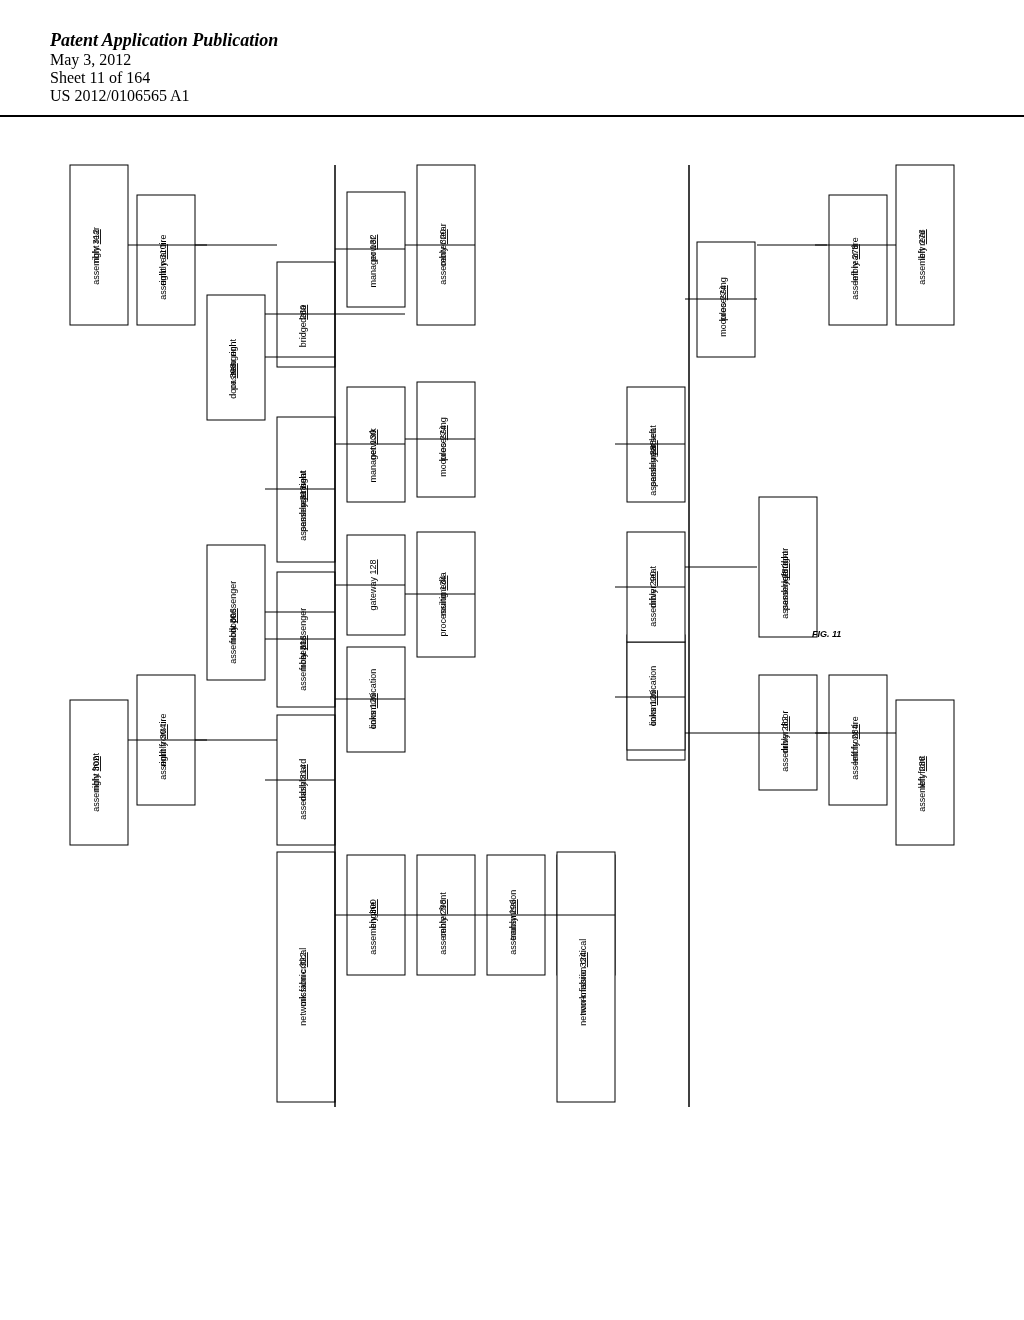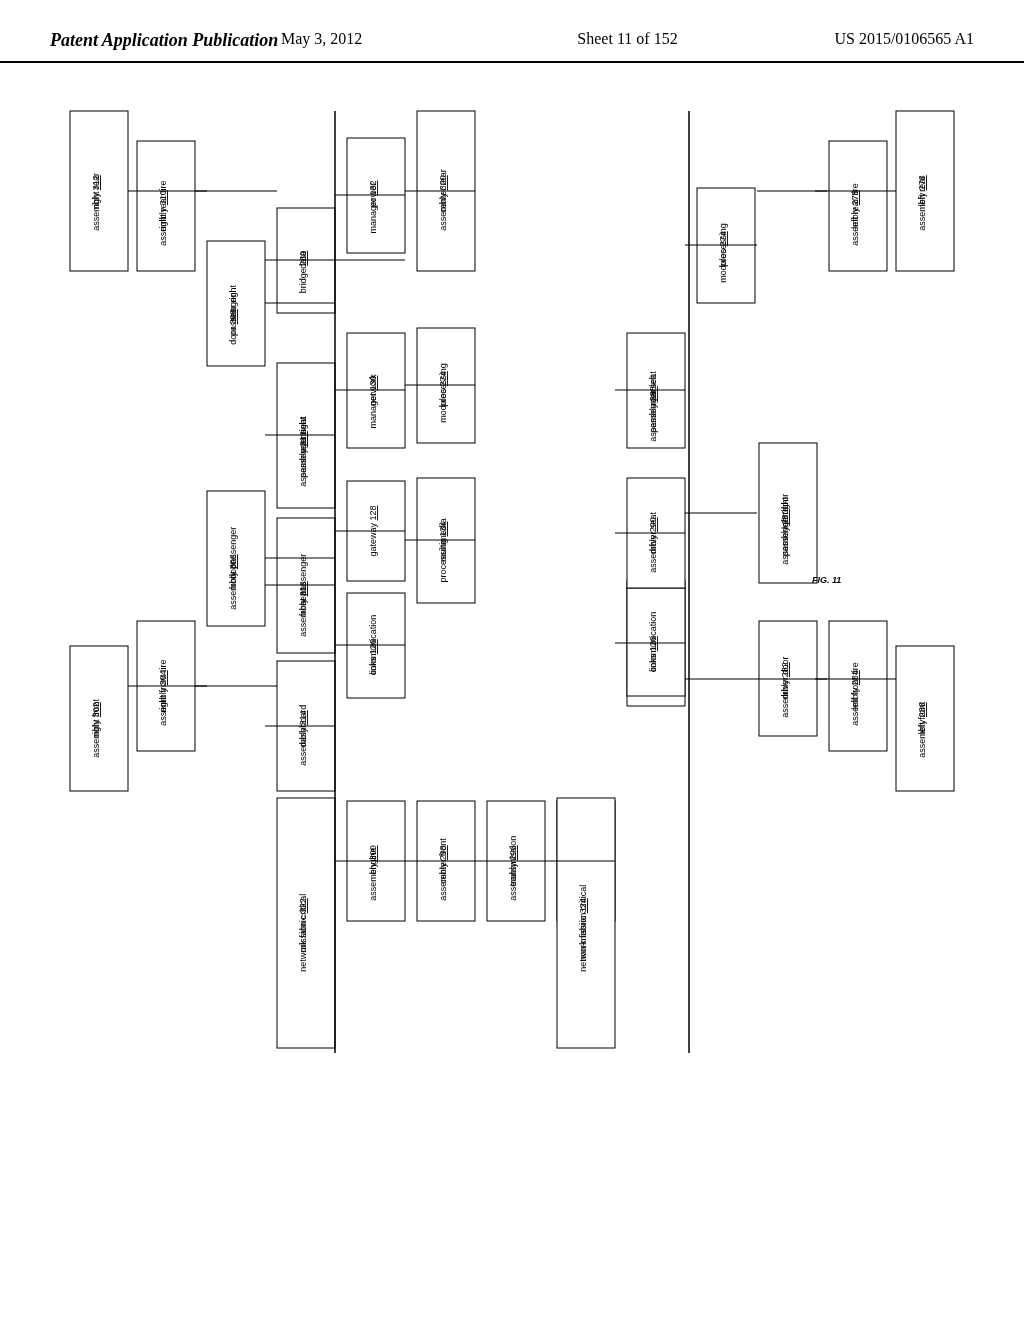--- a/index.html
+++ b/index.html
@@ -12,20 +12,21 @@
       overflow-x: hidden;
     }
 
     
     .header {
       display: flex;
       align-items: flex-start;
       padding: 30px 50px 10px 50px;
       border-bottom: 2px solid #000;
       margin-bottom: 20px;
+      flex-direction: column;
     }
     .header-left {
       font-size: 18px;
       font-weight: bold;
       font-style: italic;
       flex: 1;
     }
     .header-center {
       font-size: 16px;
       text-align: left;
@@ -49,22 +50,22 @@
       width: 900px;
       height: 1050px;
     }
   </style>
 </head>
 <body>
 
 <div class="header">
   <div class="header-left">Patent Application Publication</div>
   <div class="header-center">May 3, 2012</div>
-  <div class="header-sheet">Sheet 11 of 152</div>
-  <div class="header-patent">US 2015/0106565 A1</div>
+  <div class="header-sheet">Sheet 11 of 164</div>
+  <div class="header-patent">US 2012/0106565 A1</div>
 </div>
 
 <div class="diagram-area">
 
   <svg width="900" height="1050" style="position:absolute;top:0;left:0;" xmlns="http://www.w3.org/2000/svg">
 
     <defs>
       <style>
         text { font-family: Arial, sans-serif; font-size: 9px; }
         .lbl { font-size: 9px; }

